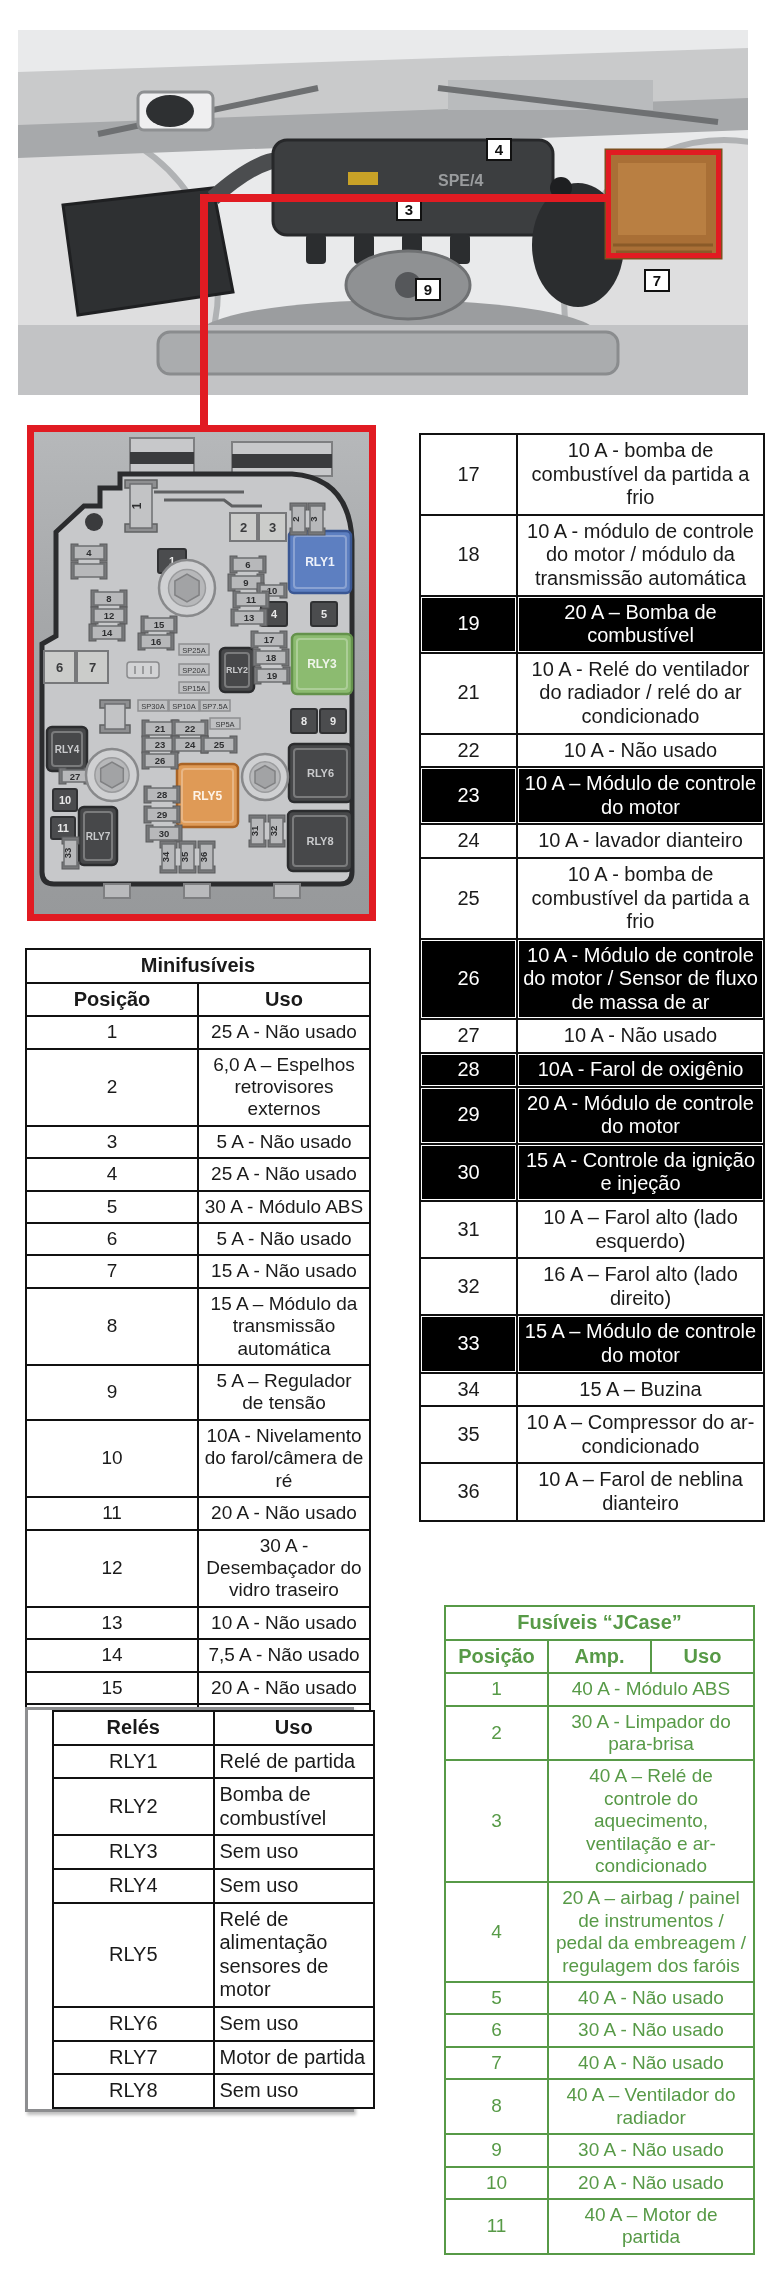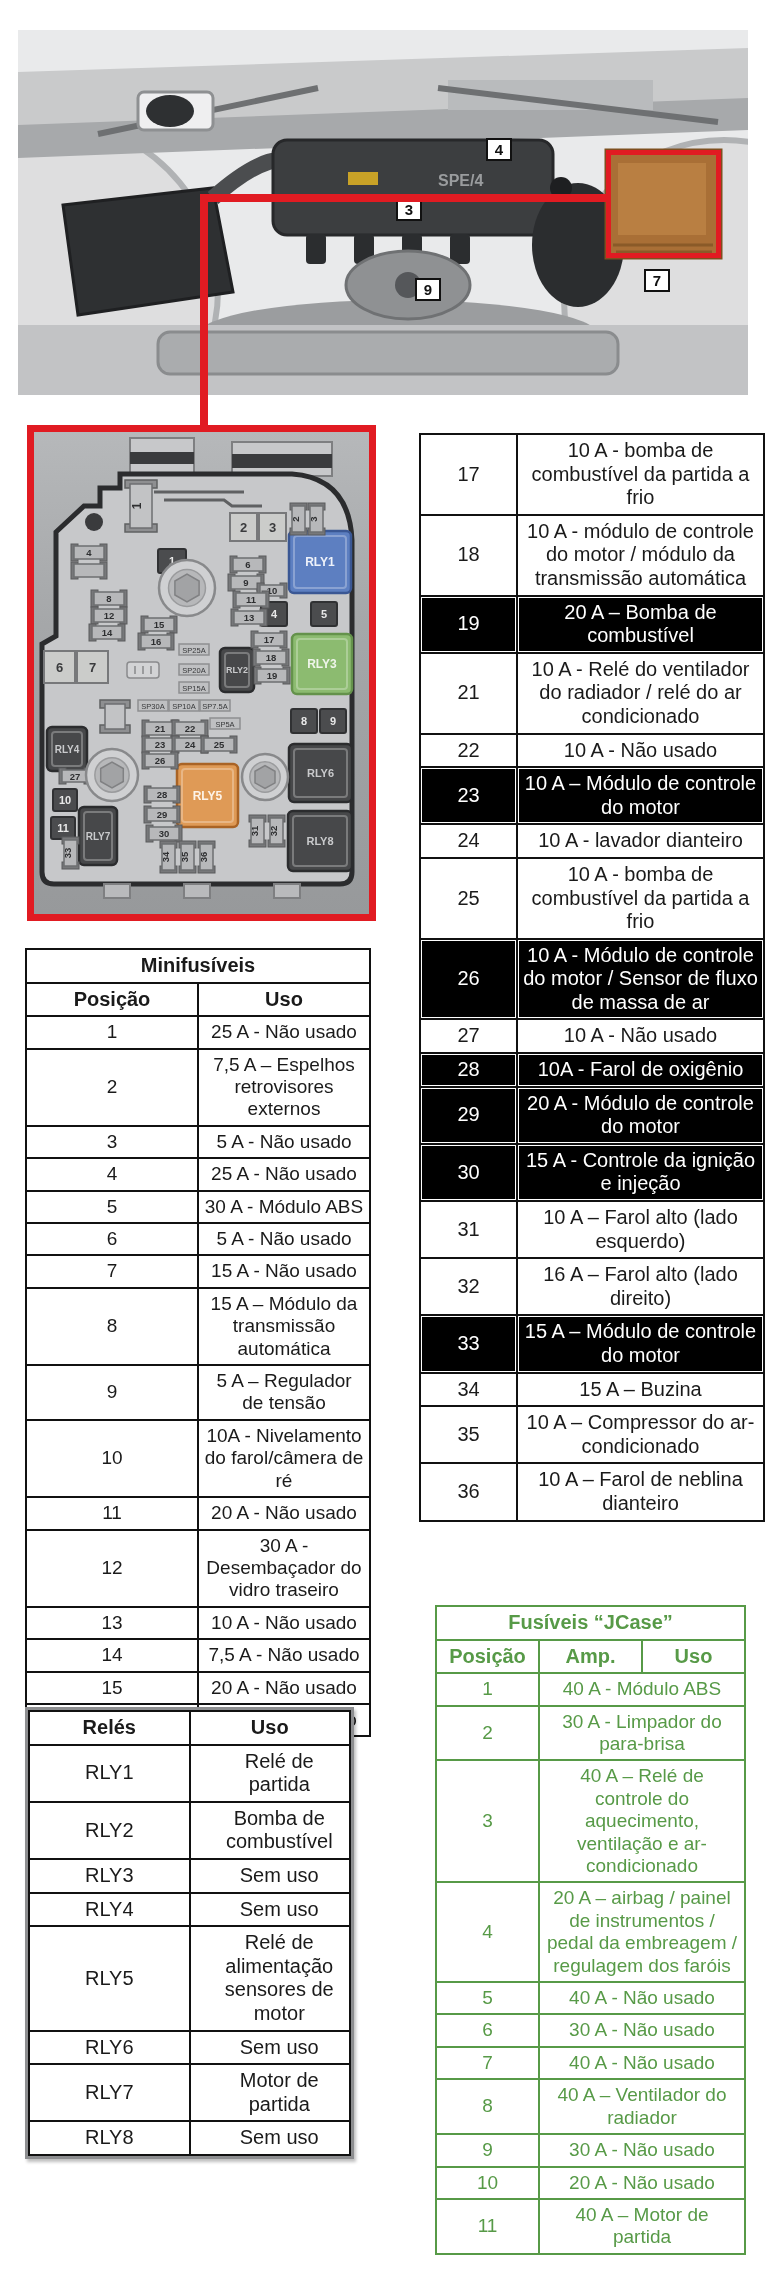--- a/index.html
+++ b/index.html
@@ -22,25 +22,25 @@
   #mini-wrap{left:25px;top:948px;width:346px;}
   #mini-wrap .tbl{font-size:19px;}
   #mini-wrap th{font-size:20px;margin-left:38px;}
   #mini-wrap td.pos{width:95px;}
   #right-wrap{left:419px;top:433px;width:346px;}
   #right-wrap .tbl{font-size:20px;}
   #right-wrap td.pos{width:85px;}
   tr.inv td{background:#000;color:#fff;box-shadow:inset 0 0 0 1px #fff;}
   #relays-wrap{left:25px;top:1707px;width:323px;border:3px solid #8d8e90;
                box-shadow:2px 3px 3px rgba(0,0,0,.25);background:#fff;}
-  #relays-wrap .tbl{font-size:20px;}
+  #relays-wrap .tbl{font-size:20px;margin-left:24px;}
   #relays-wrap th{font-size:20px;}
   #relays-wrap td.pos{width:105px;}
-  #relays-wrap td.use{text-align:center;padding-left:24px;}
-  #jcase-wrap{left:435px;top:1605px;width:311px;}
+  #relays-wrap td.use{text-align:left;padding-left:5px;}
+  #jcase-wrap{left:444px;top:1605px;width:311px;}
   #jcase-wrap .tbl{font-size:19px;}
   #jcase-wrap .tbl th,#jcase-wrap .tbl td{border-color:var(--green);color:var(--green);}
   #jcase-wrap th{font-size:20px;}
   #jcase-wrap td.pos{width:85px;}
   #jcase-wrap th.amp{width:98px;}
   svg text{font-family:"Liberation Sans",sans-serif;}
 </style>
 </head>
 <body>
 
@@ -479,21 +479,21 @@
       </thead>
       <tbody>
 
           <tr>
             <td class="pos">1</td>
             <td class="use">25 A - Não usado</td>
           </tr>
 
           <tr>
             <td class="pos">2</td>
-            <td class="use">7,5 A – Espelhos retrovisores externos</td>
+            <td class="use">6,0 A – Espelhos retrovisores externos</td>
           </tr>
 
           <tr>
             <td class="pos">3</td>
             <td class="use">5 A - Não usado</td>
           </tr>
 
           <tr>
             <td class="pos">4</td>
             <td class="use">25 A - Não usado</td>

